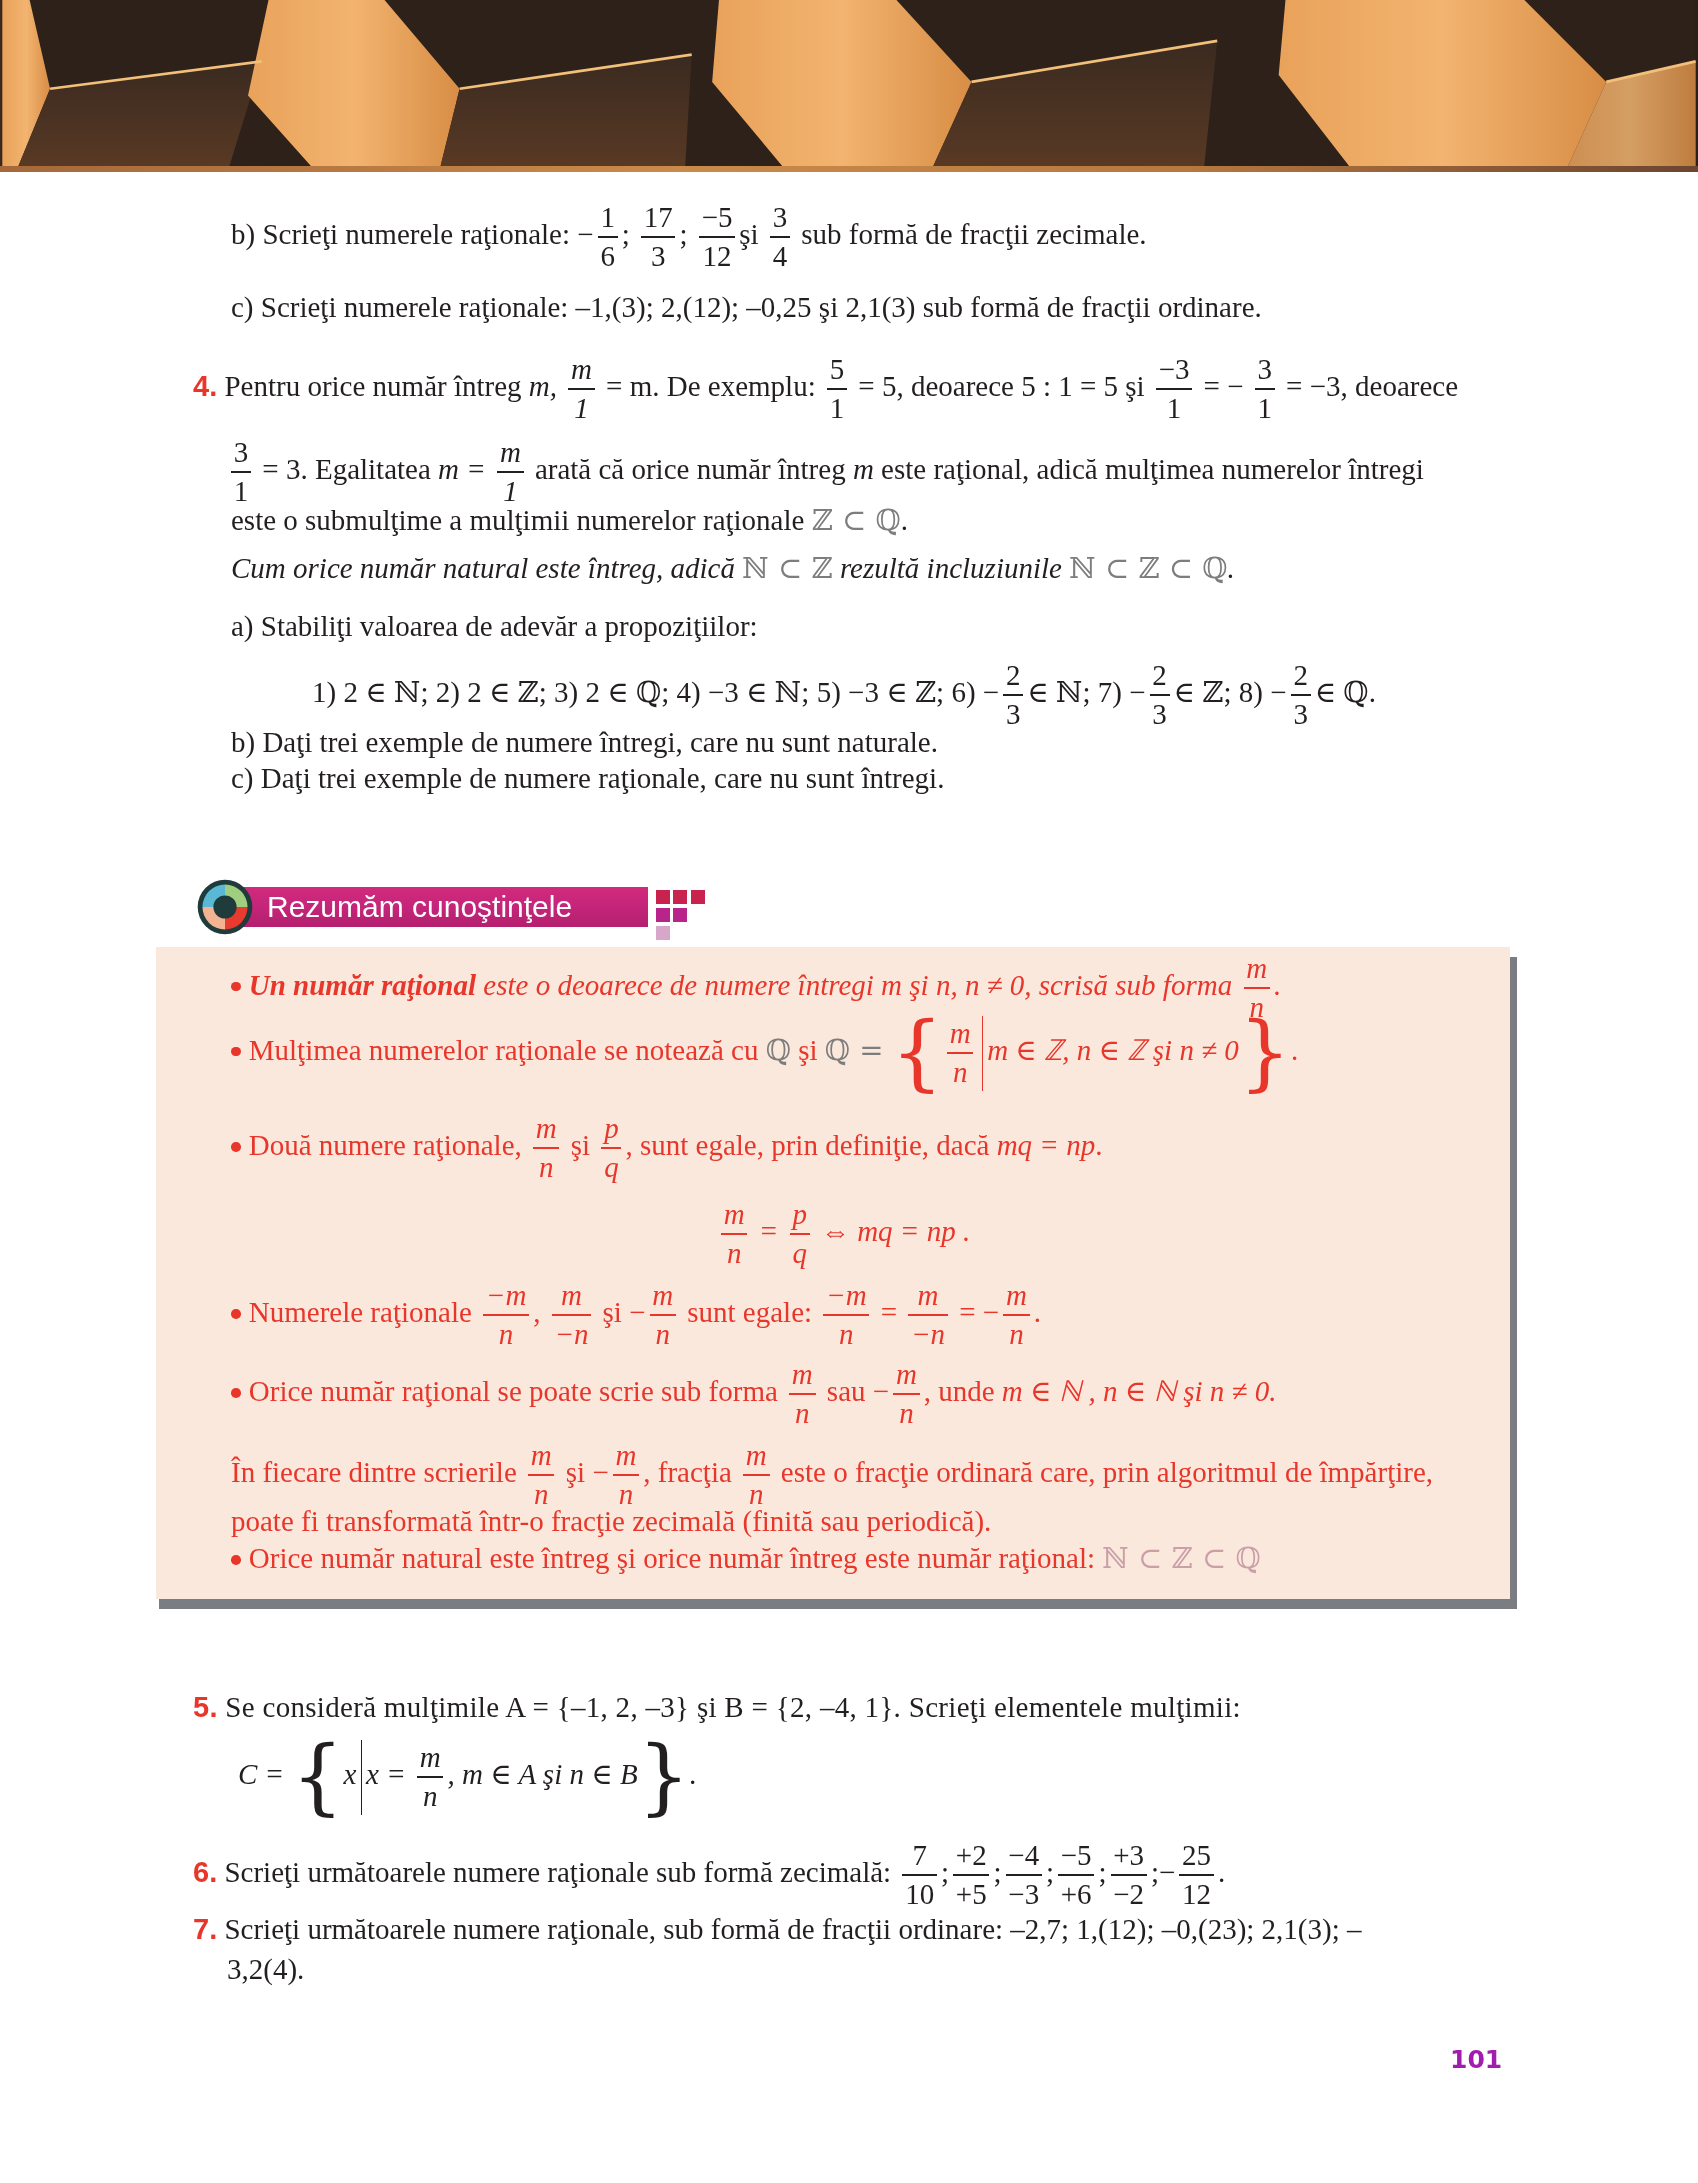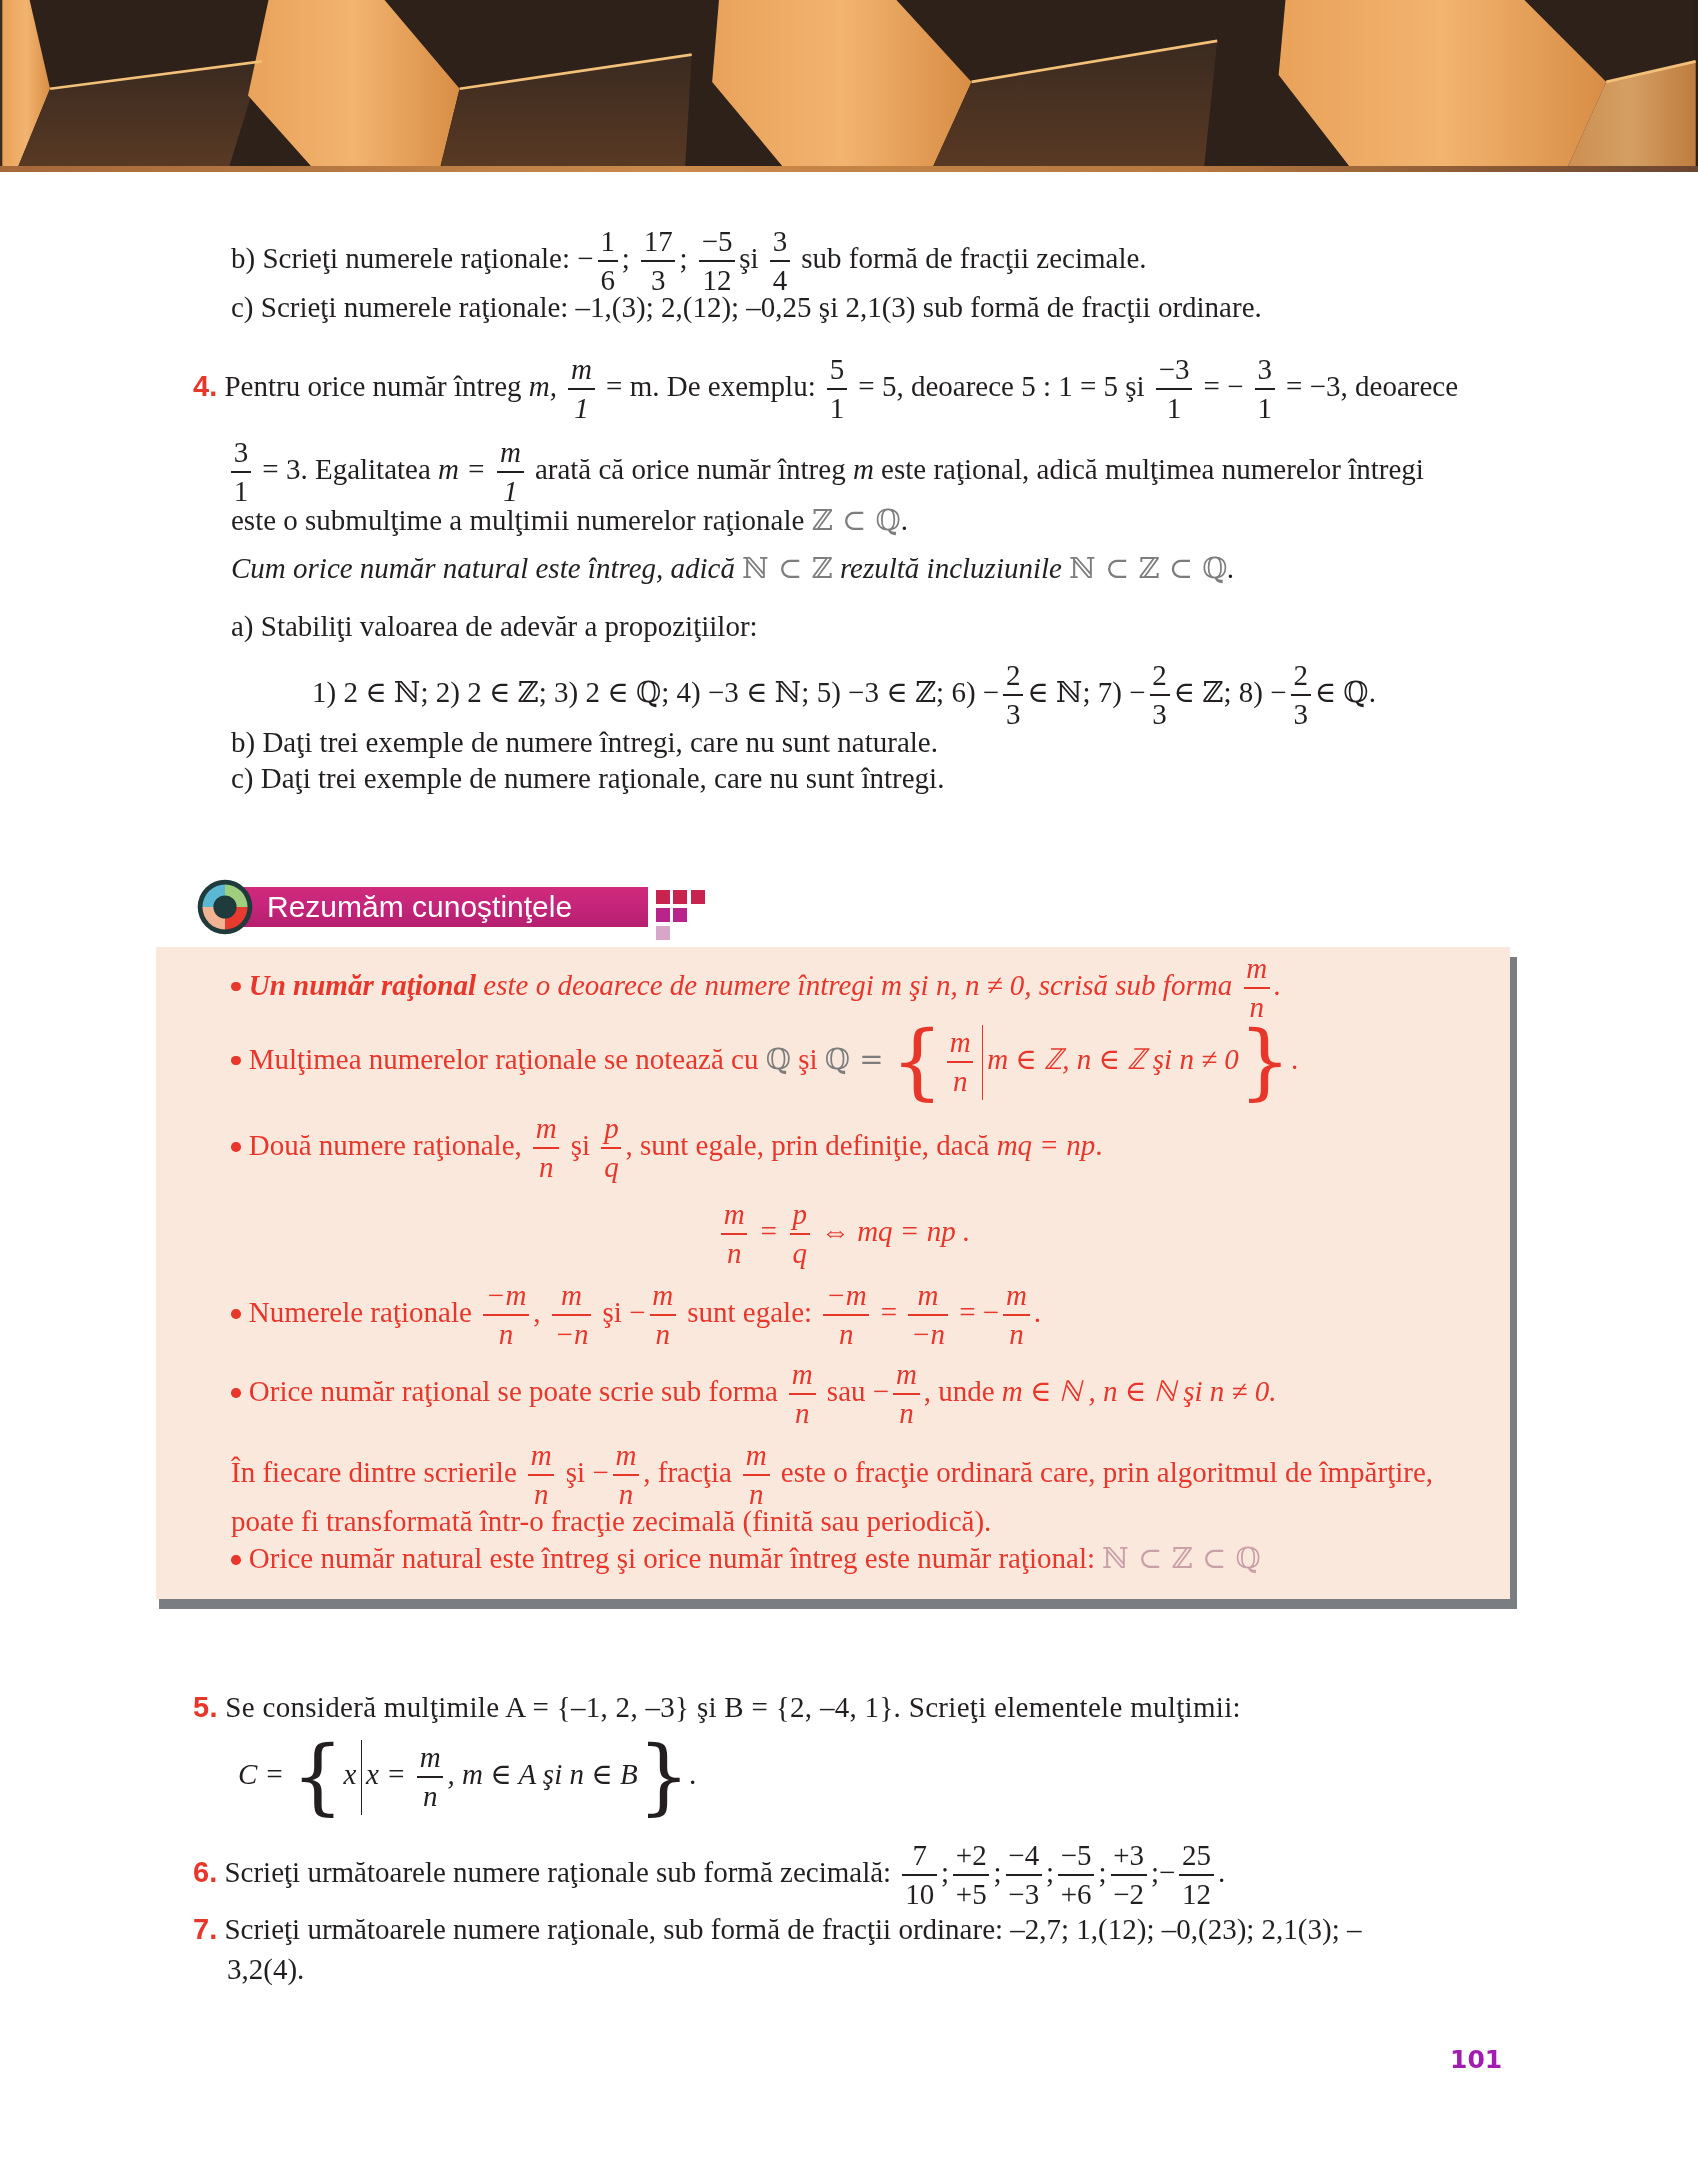--- a/index.html
+++ b/index.html
@@ -72,21 +72,21 @@
     <polygon points="1880,0 2230,0 2350,120 2290,252 1980,252 1870,110" fill="url(#gold)"></polygon>
     <polygon points="2350,120 2481,90 2481,252 2290,252" fill="url(#gold)" opacity="0.85"></polygon>
     <line x1="70" y1="130" x2="380" y2="90" stroke="#f3c07a" stroke-width="4"></line>
     <line x1="670" y1="130" x2="1010" y2="80" stroke="#f3c07a" stroke-width="4"></line>
     <line x1="1420" y1="120" x2="1780" y2="60" stroke="#f3c07a" stroke-width="4"></line>
     <line x1="2350" y1="120" x2="2481" y2="90" stroke="#f3c07a" stroke-width="4"></line>
   </svg>
   <div class="banner-stripe"></div>
 </div>
 
-<div class="line" style="left:231px; top:203px;margin-top:24px;">
+<div class="line" style="left:231px; top:203px;">
   <span>b) Scrieţi numerele raţionale:</span>
   <span id="ex3-fracs"><span>−</span><span class="frac"><span class="n">1</span><span class="d">6</span></span><span>; </span><span class="frac"><span class="n">17</span><span class="d">3</span></span><span>; </span><span class="frac"><span class="n">−5</span><span class="d">12</span></span><span>şi </span><span class="frac"><span class="n">3</span><span class="d">4</span></span></span>
   <span>sub formă de fracţii zecimale.</span>
 </div>
 <div class="line" style="left:231px; top:289px;">c) Scrieţi numerele raţionale: –1,(3); 2,(12); –0,25 şi 2,1(3) sub formă de fracţii ordinare.</div>
 
 <div class="line" style="left:193px; top:355px;">
   <span class="num">4.</span>
   <span>Pentru orice număr întreg</span>
   <span class="it">m,</span>
@@ -145,21 +145,21 @@
 <div class="sum-shadow-r"></div>
 <div class="sum-shadow-b"></div>
 <div class="sum-box sum">
 
   <div class="line it" style="left:75px; top:6.8px;">
     <span class="bullet"></span><b>Un număr raţional</b>
     <span>este o deoarece de numere întregi m şi n,  n ≠ 0, scrisă sub forma</span>
     <span class="frac"><span class="n">m</span><span class="d">n</span></span>.
   </div>
 
-  <div class="line" style="left:75px; top:74px;">
+  <div class="line" style="left:75px; top:65px;">
     <span class="bullet"></span><span>Mulţimea numerelor raţionale se notează cu</span>
     <span class="ds">ℚ</span>
     <span>şi</span>
     <span class="ds">ℚ =</span>
     <span class="brace">{</span><span class="frac it"><span class="n">m</span><span class="d">n</span></span><span class="bar"></span><span class="it">m ∈ ℤ, n ∈ ℤ şi n ≠ 0</span><span class="brace">}</span>.
   </div>
 
   <div class="line" style="left:75px; top:167px;">
     <span class="bullet"></span><span>Două numere raţionale,</span>
     <span class="frac it"><span class="n">m</span><span class="d">n</span></span>

